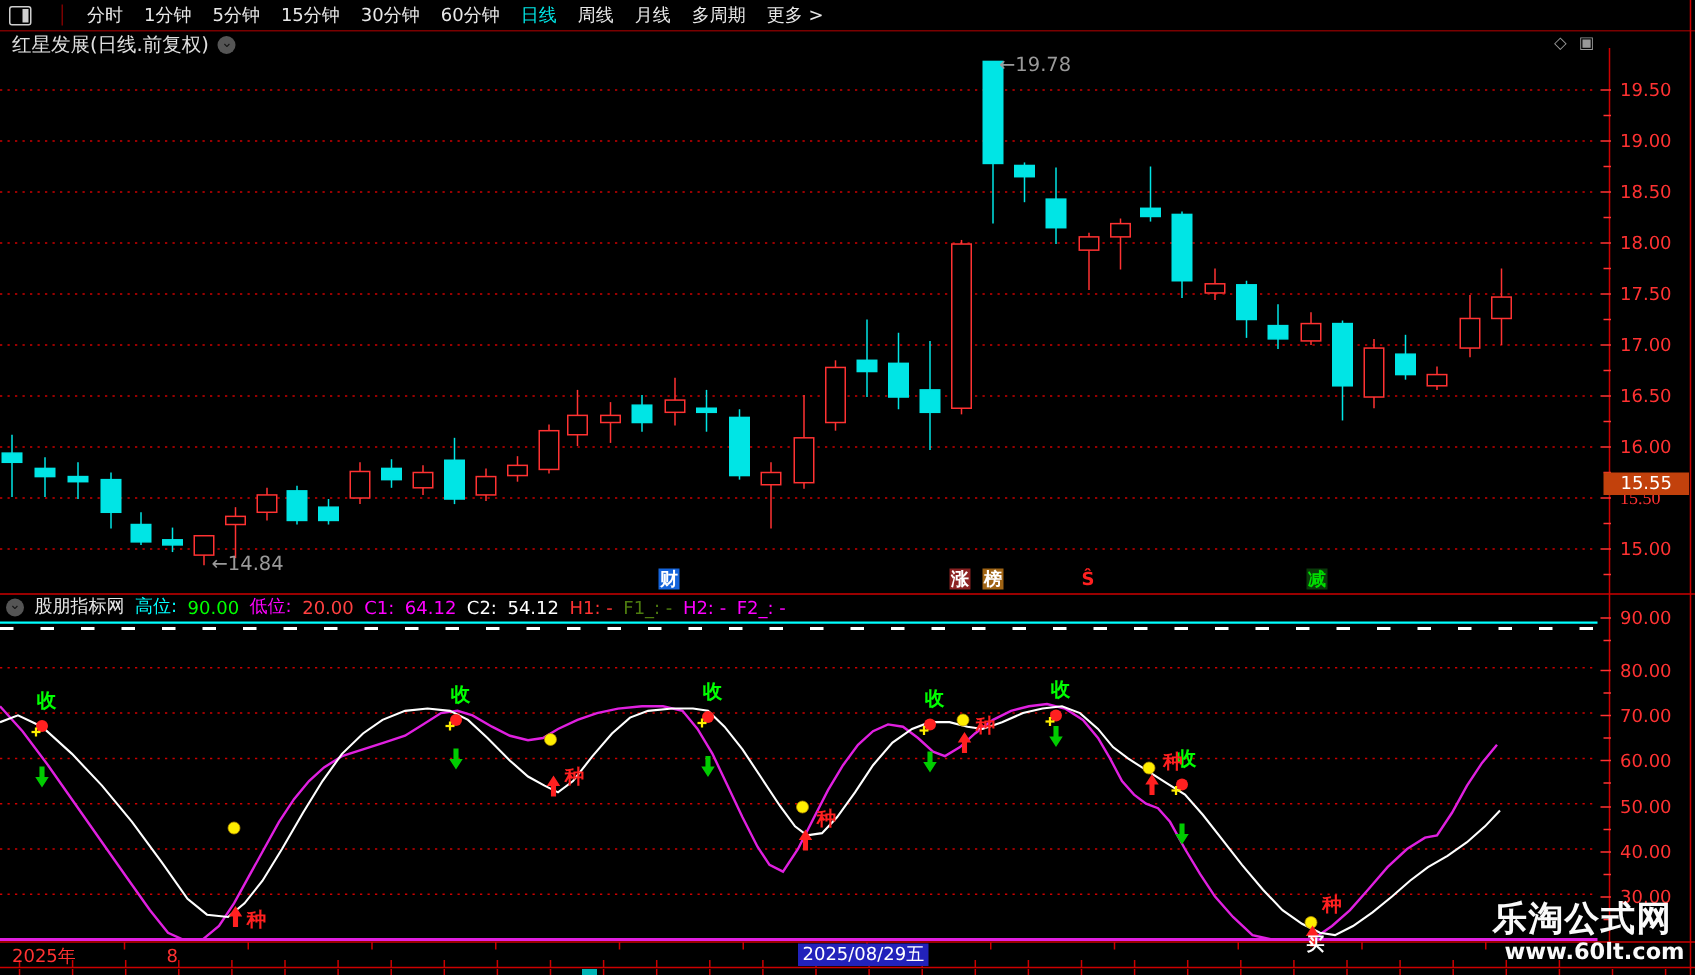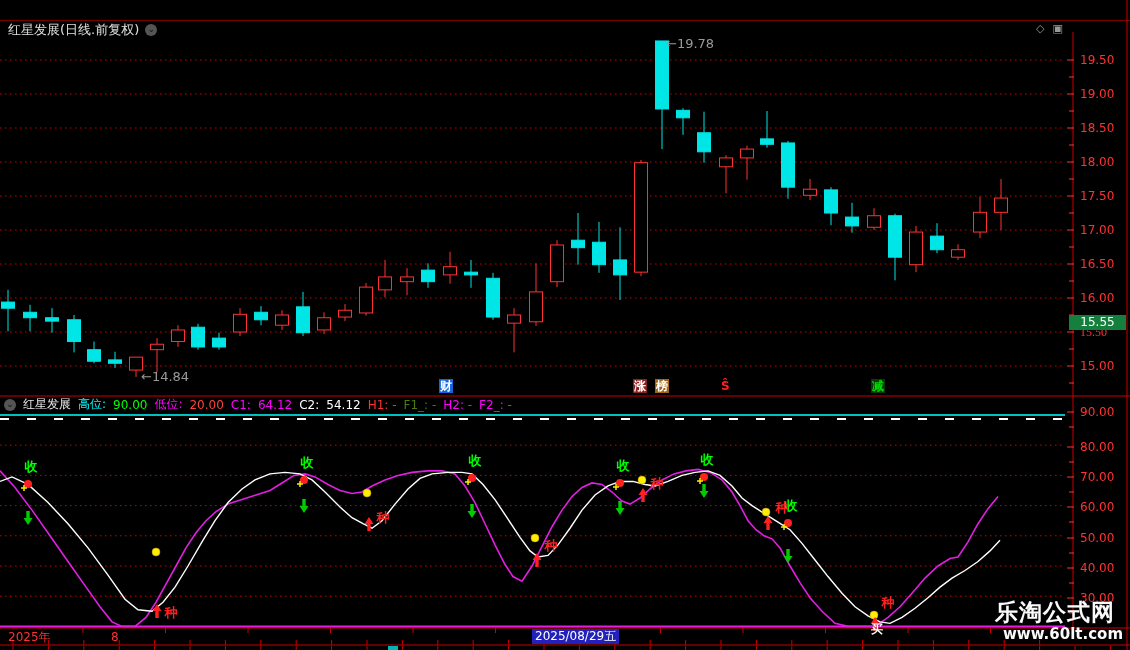--- a/index.html
+++ b/index.html
@@ -17,21 +17,21 @@
   #tb-right{display:flex;align-items:center;gap:5px;padding-right:8px;}
   .tb-btn{color:#f0f0f0;font-size:12px;border:1px solid #c82020;border-radius:3px;padding:0 5px;line-height:14px;white-space:nowrap;}
   
   #titlebar{left:0;top:22px;width:1060px;height:16px;display:flex;align-items:center;gap:6px;padding-left:8px;}
   #main-title{color:#e0e0e0;font-size:13px;}
   .chev-circle{width:12px;height:12px;border-radius:50%;background:#555;color:#111;font-size:9px;line-height:11px;text-align:center;}
   #title-icons{left:1036px;top:22px;display:flex;gap:8px;align-items:center;}
   .t-icon{color:#999;font-size:11px;}
   
   .axis-label{position:absolute;color:#ff3232;font-size:12px;line-height:14px;}
-  #price-highlight{position:absolute;left:1069px;width:57px;height:15px;background:#15803d;color:#fff;
+  #price-highlight{position:absolute;left:1069px;width:57px;height:15px;background:#c2410c;color:#fff;
     font-size:12px;line-height:15px;text-align:center;}
   .anno{position:absolute;color:#9a9a9a;font-size:13px;}
   
   .badge{position:absolute;top:379px;font-size:12px;line-height:14px;padding:0 1px;font-weight:bold;}
   
   #ind-header{left:0;top:397px;width:1060px;height:15px;display:flex;align-items:center;gap:7px;padding-left:4px;}
   #ind-name{color:#e8e8e8;font-size:12px;}
   .ind-param{font-size:12px;white-space:nowrap;}
   
   .tl-text{position:absolute;color:#ff3232;font-size:12px;line-height:15px;}
@@ -40,20 +40,35 @@
   #wm1{position:absolute;left:995px;top:597px;color:#fafafa;font-size:23px;font-weight:bold;letter-spacing:1px;}
   #wm2{position:absolute;left:1003px;top:625px;color:#fafafa;font-size:15px;font-weight:bold;}
   svg{position:absolute;left:0;top:0;}
 </style>
 </head>
 <body>
 
 <div id="stage">
 
   <div class="abs" id="toolbar">
+    <div id="tb-left">
+      <span id="win-icon"></span>
+      <span class="vsep"></span>
+    <span class="tb-item">分时</span>
+        <span class="tb-item">1分钟</span>
+        <span class="tb-item">5分钟</span>
+        <span class="tb-item">15分钟</span>
+        <span class="tb-item">30分钟</span>
+        <span class="tb-item">60分钟</span>
+        <span class="tb-item active">日线</span>
+        <span class="tb-item">周线</span>
+        <span class="tb-item">月线</span>
+        <span class="tb-item">多周期</span>
+        <span class="tb-item">更多 &gt;</span>
+      </div>
   </div>
 
   <div class="abs" id="titlebar">
     <span id="main-title">红星发展(日线.前复权)</span>
     <span class="chev-circle">⌄</span>
   </div>
   <div class="abs" id="title-icons">
     <span class="t-icon">◇</span>
     <span class="t-icon">▣</span>
   </div>
@@ -361,21 +376,21 @@
   <div id="badges">
       <div class="badge" style="left: 439px; color: rgb(255, 255, 255); background: rgb(20, 100, 220);">财</div>
       <div class="badge" style="left: 633px; color: rgb(255, 255, 255); background: rgb(139, 34, 34);">涨</div>
       <div class="badge" style="left: 655px; color: rgb(255, 255, 255); background: rgb(160, 100, 20);">榜</div>
       <div class="badge" style="left: 720px; color: rgb(255, 32, 32);">Ŝ</div>
       <div class="badge" style="left: 871px; color: rgb(0, 221, 0); background: rgb(10, 58, 10);">减</div>
     </div>
 
   <div class="abs" id="ind-header">
     <span class="chev-circle">⌄</span>
-    <span id="ind-name">红星发展</span>
+    <span id="ind-name">股朋指标网</span>
   <span class="ind-param" style="color: rgb(0, 255, 255);">高位:</span>
       <span class="ind-param" style="color: rgb(0, 255, 0);">90.00</span>
       <span class="ind-param" style="color: rgb(255, 0, 255); text-align: right;">低位:</span>
       <span class="ind-param" style="color: rgb(255, 64, 64);">20.00</span>
       <span class="ind-param" style="color: rgb(255, 0, 255);">C1:</span>
       <span class="ind-param" style="color: rgb(255, 0, 255);">64.12</span>
       <span class="ind-param" style="color: rgb(255, 255, 255);">C2:</span>
       <span class="ind-param" style="color: rgb(255, 255, 255);">54.12</span>
       <span class="ind-param" style="color: rgb(255, 50, 50);">H1: -</span>
       <span class="ind-param" style="color: #4d7c0f;">F1_: -</span>

